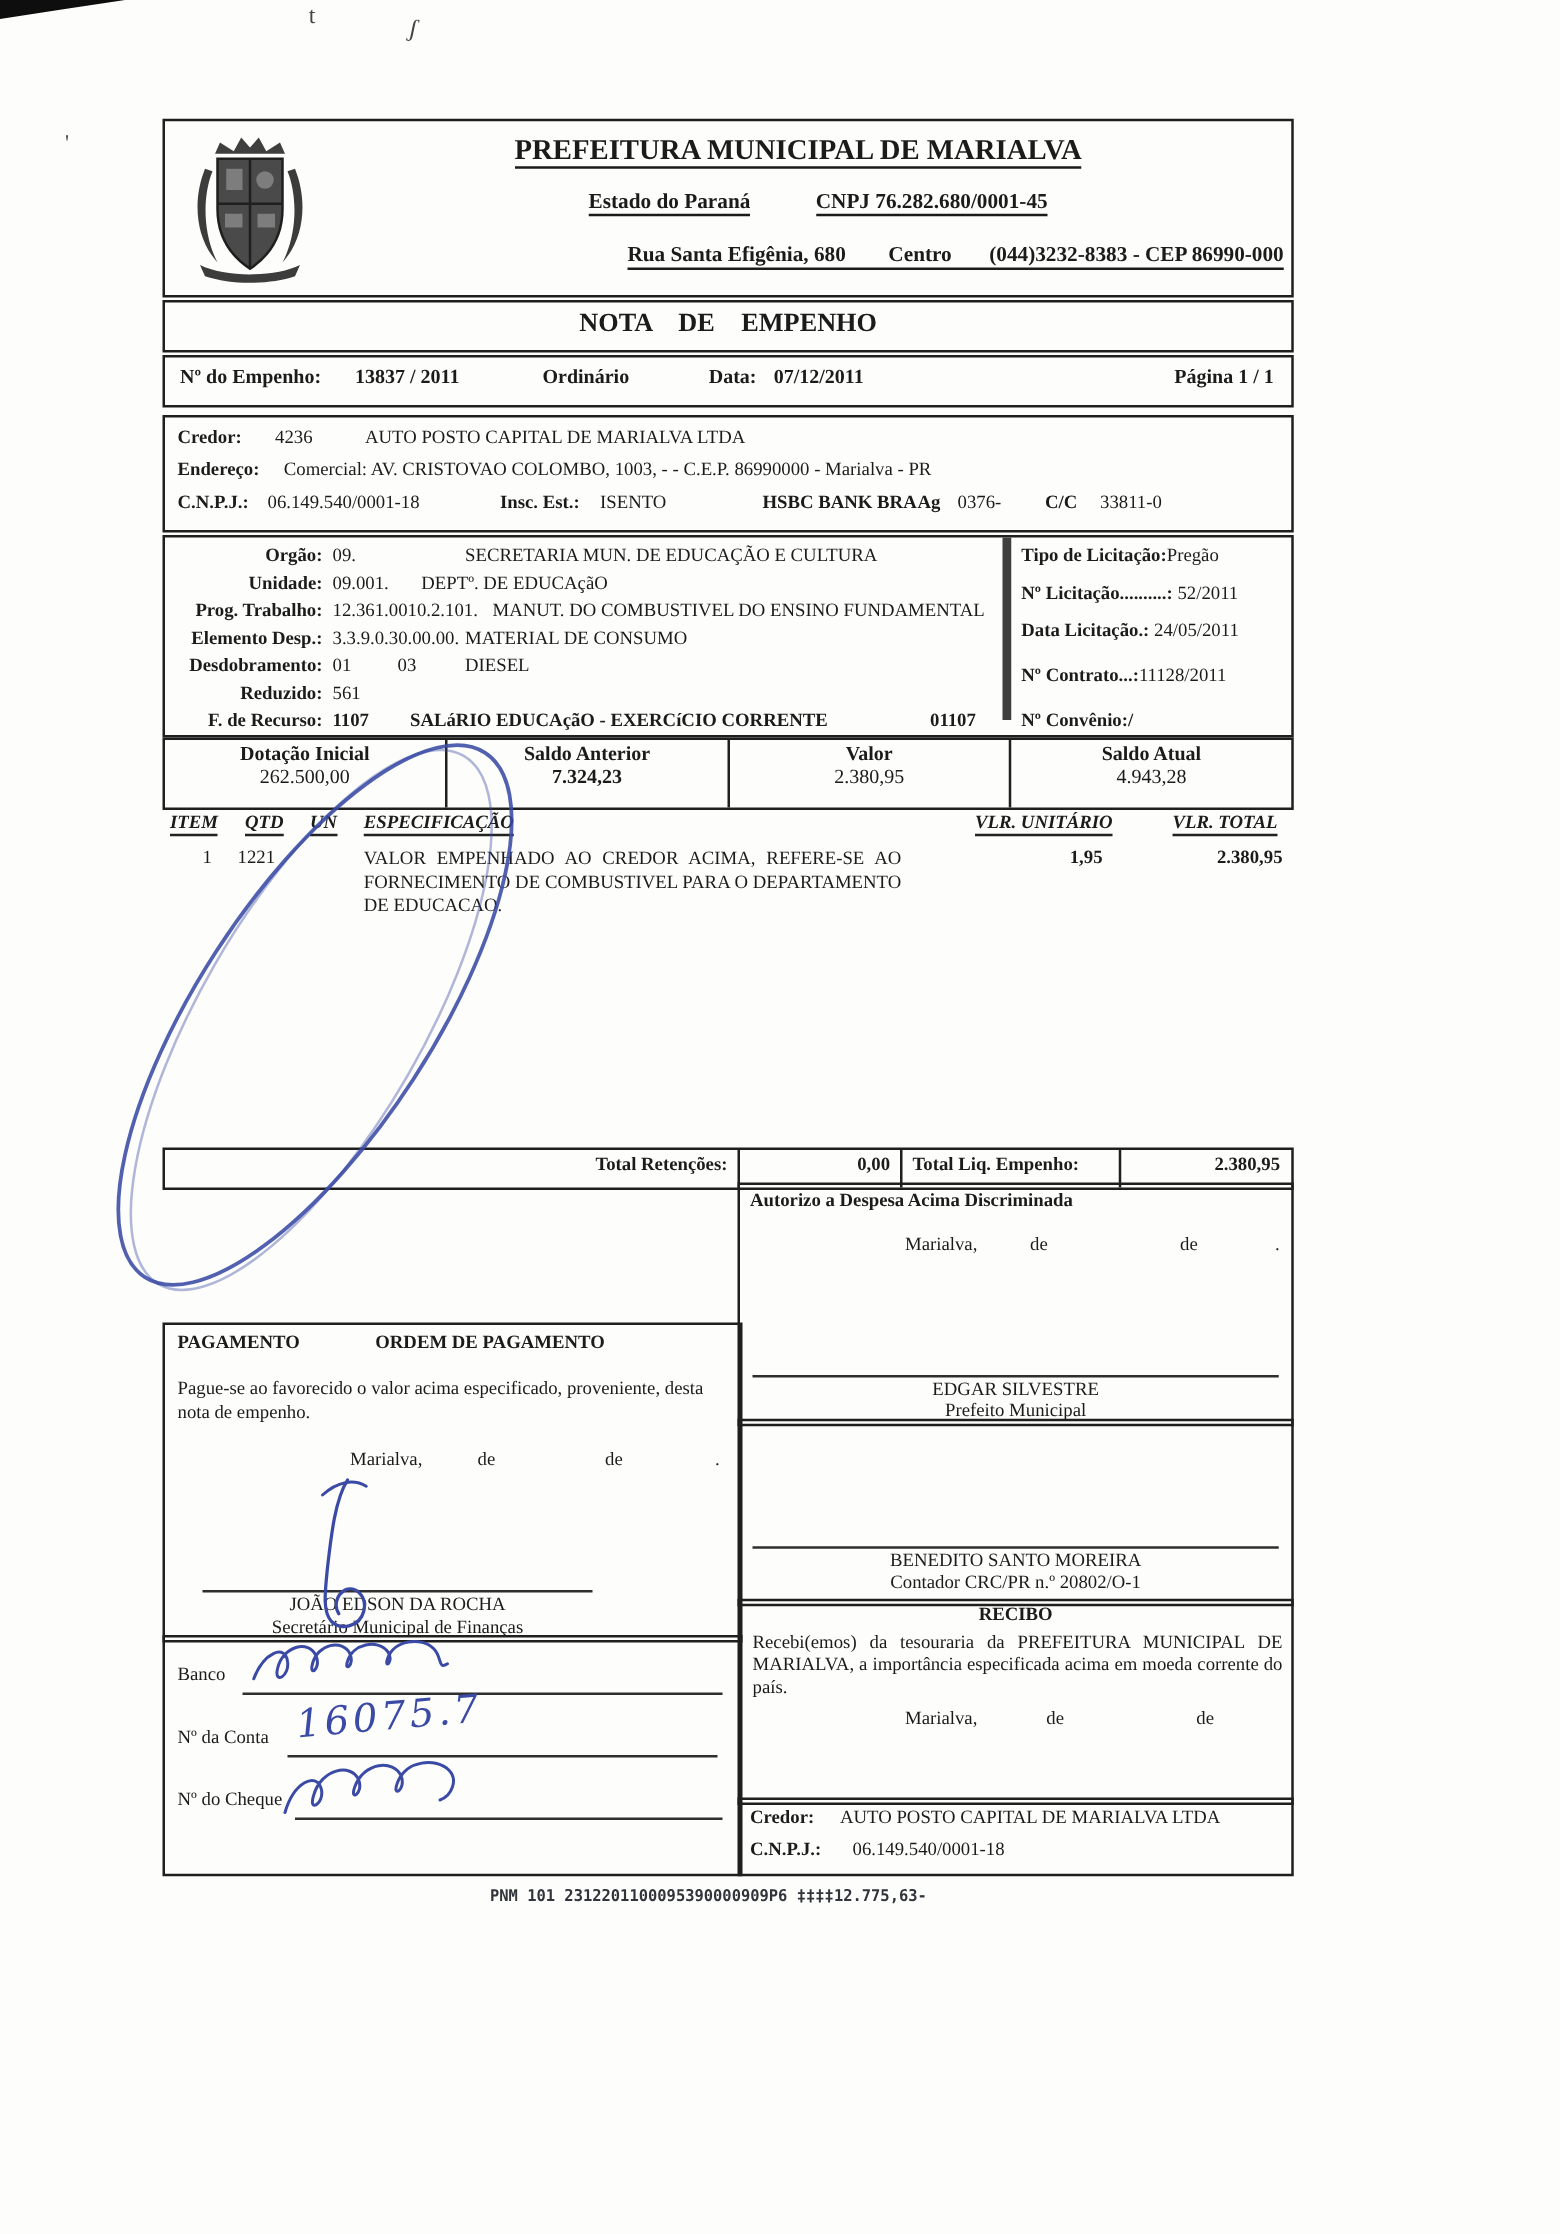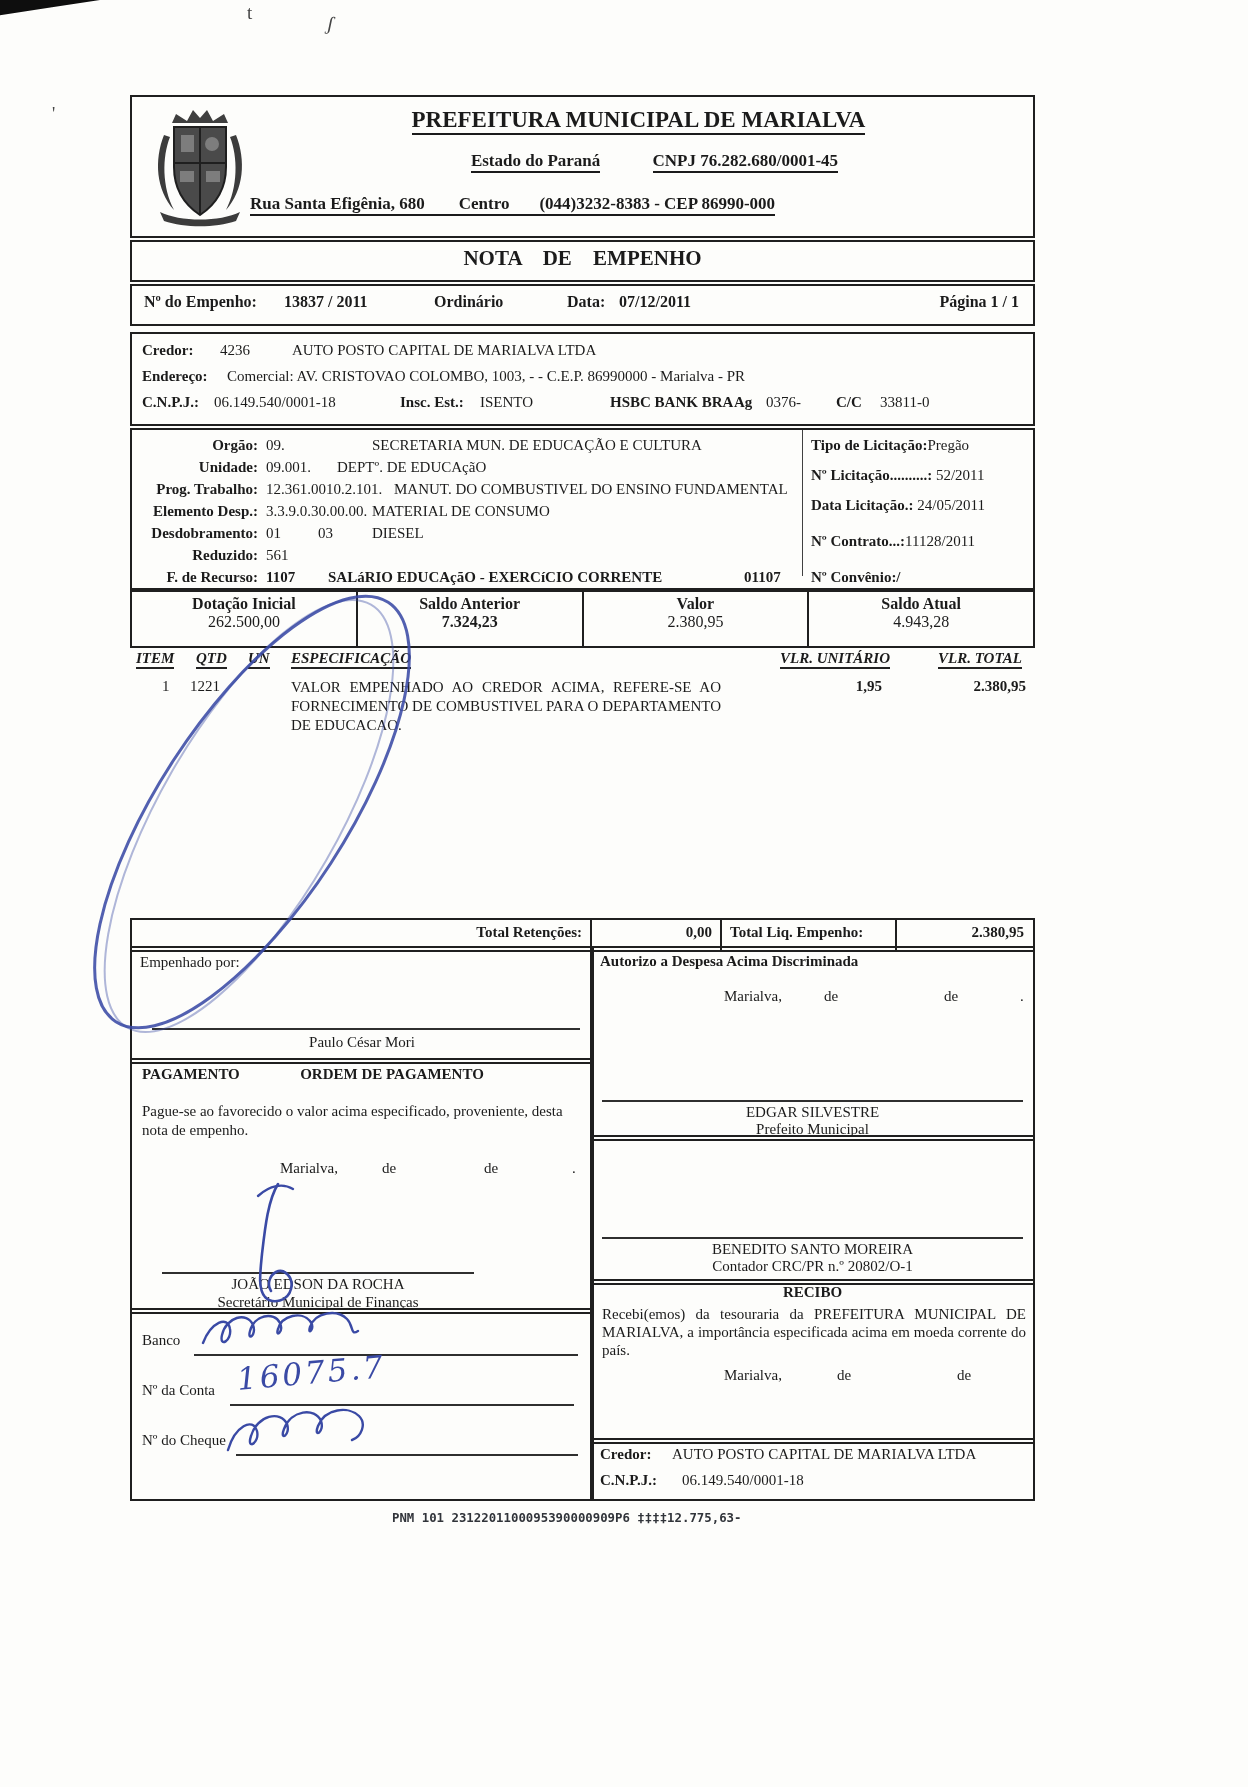--- a/index.html
+++ b/index.html
@@ -10,21 +10,21 @@
   .abs{position:absolute;white-space:nowrap;}
   .wrap{position:absolute;white-space:normal;}
   .b{font-weight:bold;}
   .r{text-align:right;}
   .c{text-align:center;}
   .ul{border-bottom:2px solid #1b1b1b;padding-bottom:1px;}
   .ih{font-style:italic;font-weight:bold;border-bottom:2px solid #222;font-size:15px;}
   .line{position:absolute;height:0;border-bottom:2px solid #2f2f2f;}
   .hl1{position:absolute;left:118px;right:6px;top:10px;text-align:center;font-size:23px;}
   .hl2{position:absolute;left:150px;right:6px;top:54px;text-align:center;font-size:17px;}
-  .hl3{position:absolute;left:118px;right:6px;top:97px;text-align:left;font-size:17px;}
+  .hl3{position:absolute;left:118px;right:6px;top:97px;text-align:right;font-size:17px;}
   .ink{position:absolute;left:0;top:0;z-index:40;pointer-events:none;}
   .dotmx{position:absolute;left:392px;top:1510px;font-family:"DejaVu Sans Mono",monospace;
          font-weight:bold;font-size:13px;color:#31343a;transform:scaleX(.95);transform-origin:left;}
   .penmark{position:absolute;color:#454545;}
   .sliver{position:absolute;left:0;top:0;width:100px;height:16px;background:#0e0e0e;
           clip-path:polygon(0 0,100% 0,52% 45%,0 95%);}
   .cell{flex:1;border-right:2px solid #1f1f1f;text-align:center;padding-top:3px;}
   .cell:last-child{border-right:none;}
   .vdiv{position:absolute;top:0;bottom:0;width:2px;background:#1f1f1f;}
 </style>
@@ -117,21 +117,21 @@
     <span class="abs" style="left:240px;top:95px;">DIESEL</span>
 
     <span class="abs b r" style="left:0;width:126px;top:117px;">Reduzido:</span>
     <span class="abs" style="left:134px;top:117px;">561</span>
 
     <span class="abs b r" style="left:0;width:126px;top:139px;">F. de Recurso:</span>
     <span class="abs b" style="left:134px;top:139px;">1107</span>
     <span class="abs b" style="left:196px;top:139px;">SALáRIO EDUCAçãO - EXERCíCIO CORRENTE</span>
     <span class="abs b" style="left:612px;top:139px;">01107</span>
 
-    <div style="position:absolute;left:670px;top:0;bottom:12px;width:229px;border-left:1px solid #404040;">
+    <div style="position:absolute;left:670px;top:0;bottom:12px;width:229px;border-left:7px solid #404040;">
       <span class="abs" style="left:8px;top:7px;"><span class="b">Tipo de Licitação:</span><span>Pregão</span></span>
       <span class="abs" style="left:8px;top:37px;"><span class="b">Nº Licitação..........:</span> <span>52/2011</span></span>
       <span class="abs" style="left:8px;top:67px;"><span class="b">Data Licitação.:</span> <span>24/05/2011</span></span>
       <span class="abs" style="left:8px;top:103px;"><span class="b">Nº Contrato...:</span><span>11128/2011</span></span>
       <span class="abs b" style="left:8px;top:139px;">Nº Convênio:/</span>
     </div>
   </div>
 
   <div class="box" style="left:130px;top:590px;width:901px;height:54px;display:flex;">
     <div class="cell">
@@ -169,25 +169,20 @@
   <div class="box" style="left:130px;top:918px;width:901px;height:30px;">
     <span class="abs b r" style="left:8px;top:4px;width:442px;">Total Retenções:</span>
     <div class="vdiv" style="left:458px;"></div>
     <span class="abs b r" style="left:462px;top:4px;width:118px;">0,00</span>
     <div class="vdiv" style="left:588px;"></div>
     <span class="abs b" style="left:598px;top:4px;">Total Liq. Empenho:</span>
     <div class="vdiv" style="left:763px;"></div>
     <span class="abs b r" style="left:770px;top:4px;width:122px;">2.380,95</span>
   </div>
 
-  <div class="box" style="left:130px;top:946px;width:460px;height:114px;">
-    <span class="abs" style="left:8px;top:6px;">Empenhado por:</span>
-    <div class="line" style="left:20px;right:12px;top:80px;"></div>
-    <div class="abs c" style="left:0;width:100%;top:86px;">Paulo César Mori</div>
-  </div>
 
   <div class="box" style="left:130px;top:1058px;width:460px;height:252px;">
     <span class="abs b" style="left:10px;top:6px;">PAGAMENTO</span>
     <div class="abs c b" style="left:130px;width:260px;top:6px;">ORDEM DE PAGAMENTO</div>
     <div class="wrap" style="left:10px;top:42px;width:446px;line-height:19px;">Pague-se ao favorecido o valor acima especificado, proveniente, desta nota de empenho.</div>
     <span class="abs" style="left:148px;top:100px;">Marialva,</span>
     <span class="abs" style="left:250px;top:100px;">de</span>
     <span class="abs" style="left:352px;top:100px;">de</span>
     <span class="abs" style="left:440px;top:100px;">.</span>
     <div class="line" style="left:30px;width:312px;top:212px;"></div>

